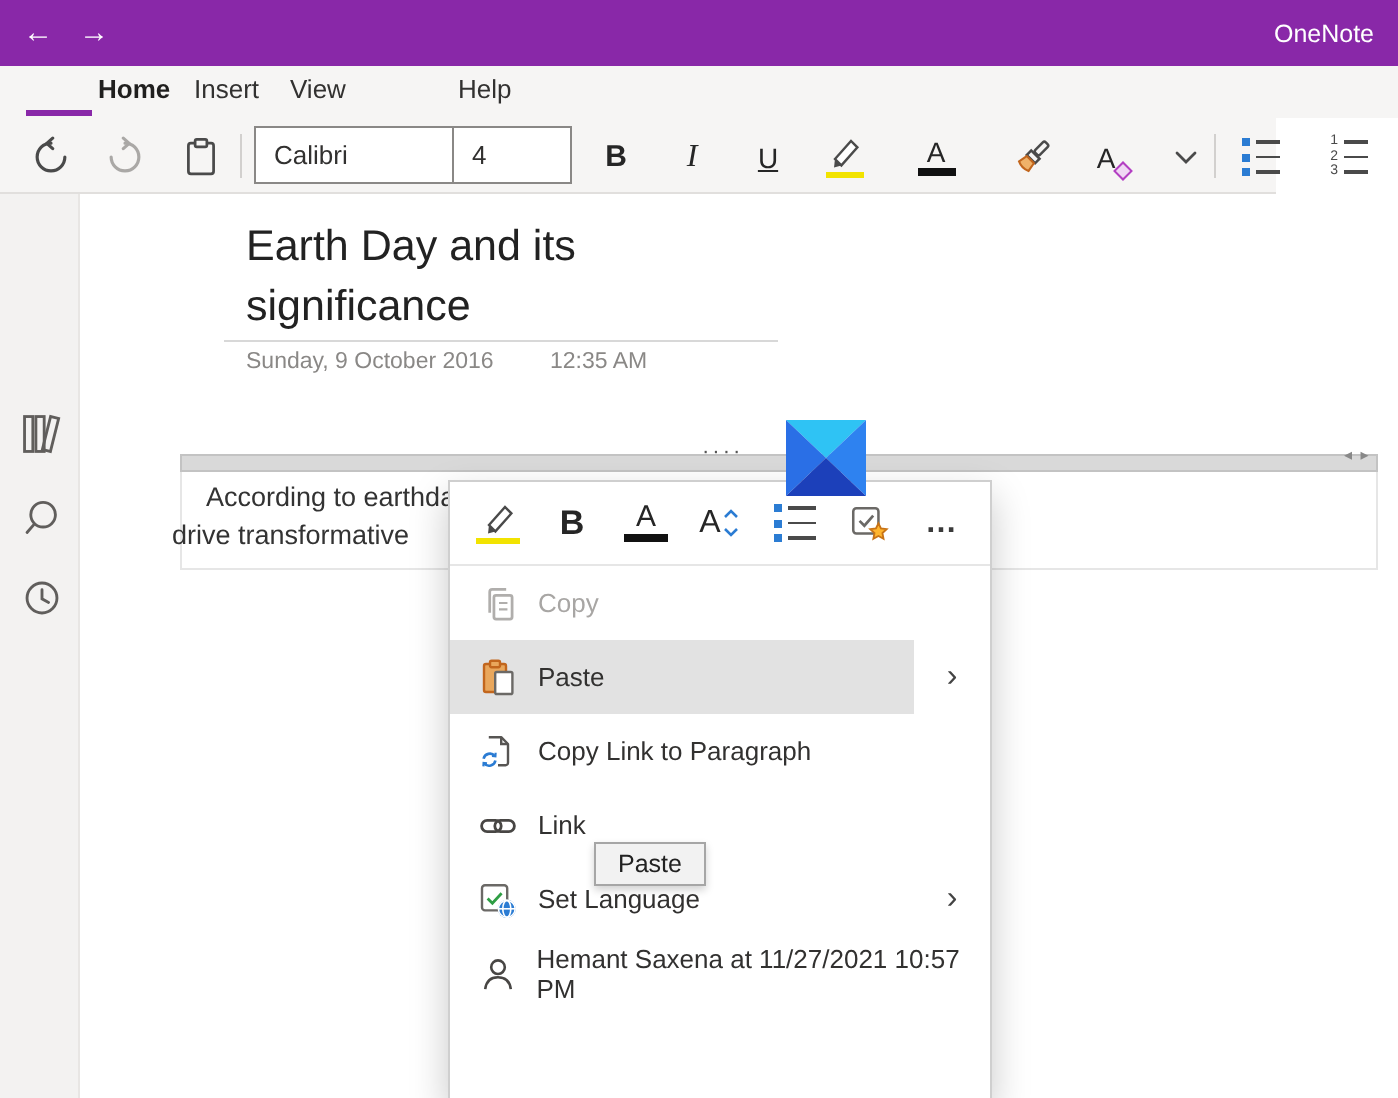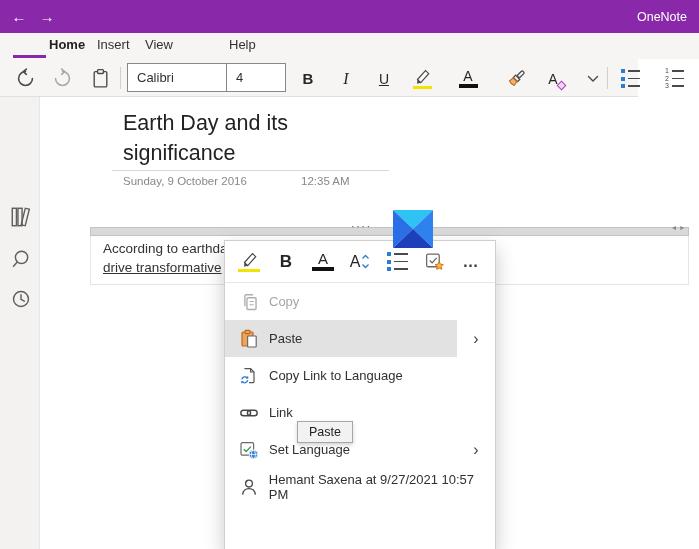--- a/index.html
+++ b/index.html
@@ -235,28 +235,28 @@
         <circle cx="10" cy="10" r="6.8" fill="none" stroke="#605e5c" stroke-width="1.3"></circle>
         <path d="M10 6.2v4.2l3 1.6" fill="none" stroke="#605e5c" stroke-width="1.3" stroke-linecap="round"></path>
       </svg>
     </div>
   </div>
 
   <div class="page-title" style="top:141px;">significance</div>
   <div class="page-title" style="top:111px;">Earth Day and its</div>
   <div class="title-divider"></div>
   <div class="page-date" style="left:123px;">Sunday, 9 October 2016</div>
-  <div class="page-time" style="left:275px;margin-left:26px;">12:35 AM</div>
+  <div class="page-time" style="left:275px;">12:35 AM</div>
 
   <div class="container-bar"></div>
   <div class="handle-dots">····</div>
   <div class="resize-arrows">◂ ▸</div>
   <div class="container-body"></div>
   <div class="para" style="left:103px; top:241px;">According to earthda</div>
-  <div class="para" style="left:103px; top:260px;text-decoration:underline;">drive transformative</div>
+  <div class="para" style="left:86px; top:260px;">drive transformative</div>
 
   <div class="cursor-glyph">
     <svg width="40" height="38" viewBox="0 0 40 38">
       <polygon points="0,0 40,0 20,19" fill="#2fc3f4"></polygon>
       <polygon points="0,0 20,19 0,38" fill="#2a6fe6"></polygon>
       <polygon points="40,0 40,38 20,19" fill="#2e82f0"></polygon>
       <polygon points="0,38 40,38 20,19" fill="#1c40ba"></polygon>
     </svg>
   </div>
 
@@ -346,21 +346,21 @@
         <svg width="20" height="20" viewBox="0 0 20 20">
           <path d="M5.4 2.6h6.2l3.4 3.4v9.4a1.2 1.2 0 0 1-1.2 1.2H10" fill="none" stroke="#57555 3" stroke-width="1.2" stroke-linejoin="round"></path>
           <path d="M5.4 2.6h6.2l3.4 3.4v9.4a1.2 1.2 0 0 1-1.2 1.2H10" fill="none" stroke="#575553" stroke-width="1.2" stroke-linejoin="round"></path>
           <path d="M11.6 2.6v3.4H15" fill="none" stroke="#575553" stroke-width="1.2"></path>
           <path d="M2.8 13.4a3.2 3.2 0 0 1 5.6-1.4" fill="none" stroke="#2b7cd3" stroke-width="1.3"></path>
           <path d="M8.7 14.2a3.2 3.2 0 0 1-5.6 1.5" fill="none" stroke="#2b7cd3" stroke-width="1.3"></path>
           <path d="M8.8 10.4l-.1 1.7-1.7-.2" fill="none" stroke="#2b7cd3" stroke-width="1.1"></path>
           <path d="M2.7 17.2l.1-1.7 1.7.2" fill="none" stroke="#2b7cd3" stroke-width="1.1"></path>
         </svg>
       </span>
-      <span class="mlabel">Copy Link to Language</span>
+      <span class="mlabel">Copy Link to Paragraph</span>
     </div>
 
     <div class="mitem">
       <span class="micon">
         <svg width="20" height="20" viewBox="0 0 20 20">
           <g fill="none" stroke="#484644" stroke-width="1.4">
             <rect x="1.8" y="7.2" width="9.8" height="5.6" rx="2.8"></rect>
             <rect x="8.4" y="7.2" width="9.8" height="5.6" rx="2.8"></rect>
           </g>
         </svg>
@@ -383,18 +383,18 @@
       <span class="sub-area flat">›</span>
     </div>
 
     <div class="mitem">
       <span class="micon">
         <svg width="20" height="20" viewBox="0 0 20 20">
           <circle cx="10" cy="6.6" r="3.4" fill="none" stroke="#484644" stroke-width="1.3"></circle>
           <path d="M3.6 17.6c.5-4 3-6 6.4-6s5.9 2 6.4 6" fill="none" stroke="#484644" stroke-width="1.3"></path>
         </svg>
       </span>
-      <span class="mlabel">Hemant Saxena at 9/27/2021 10:57 PM</span>
+      <span class="mlabel">Hemant Saxena at 11/27/2021 10:57 PM</span>
     </div>
 
   </div>
 
 </div>
 
 </body></html>

